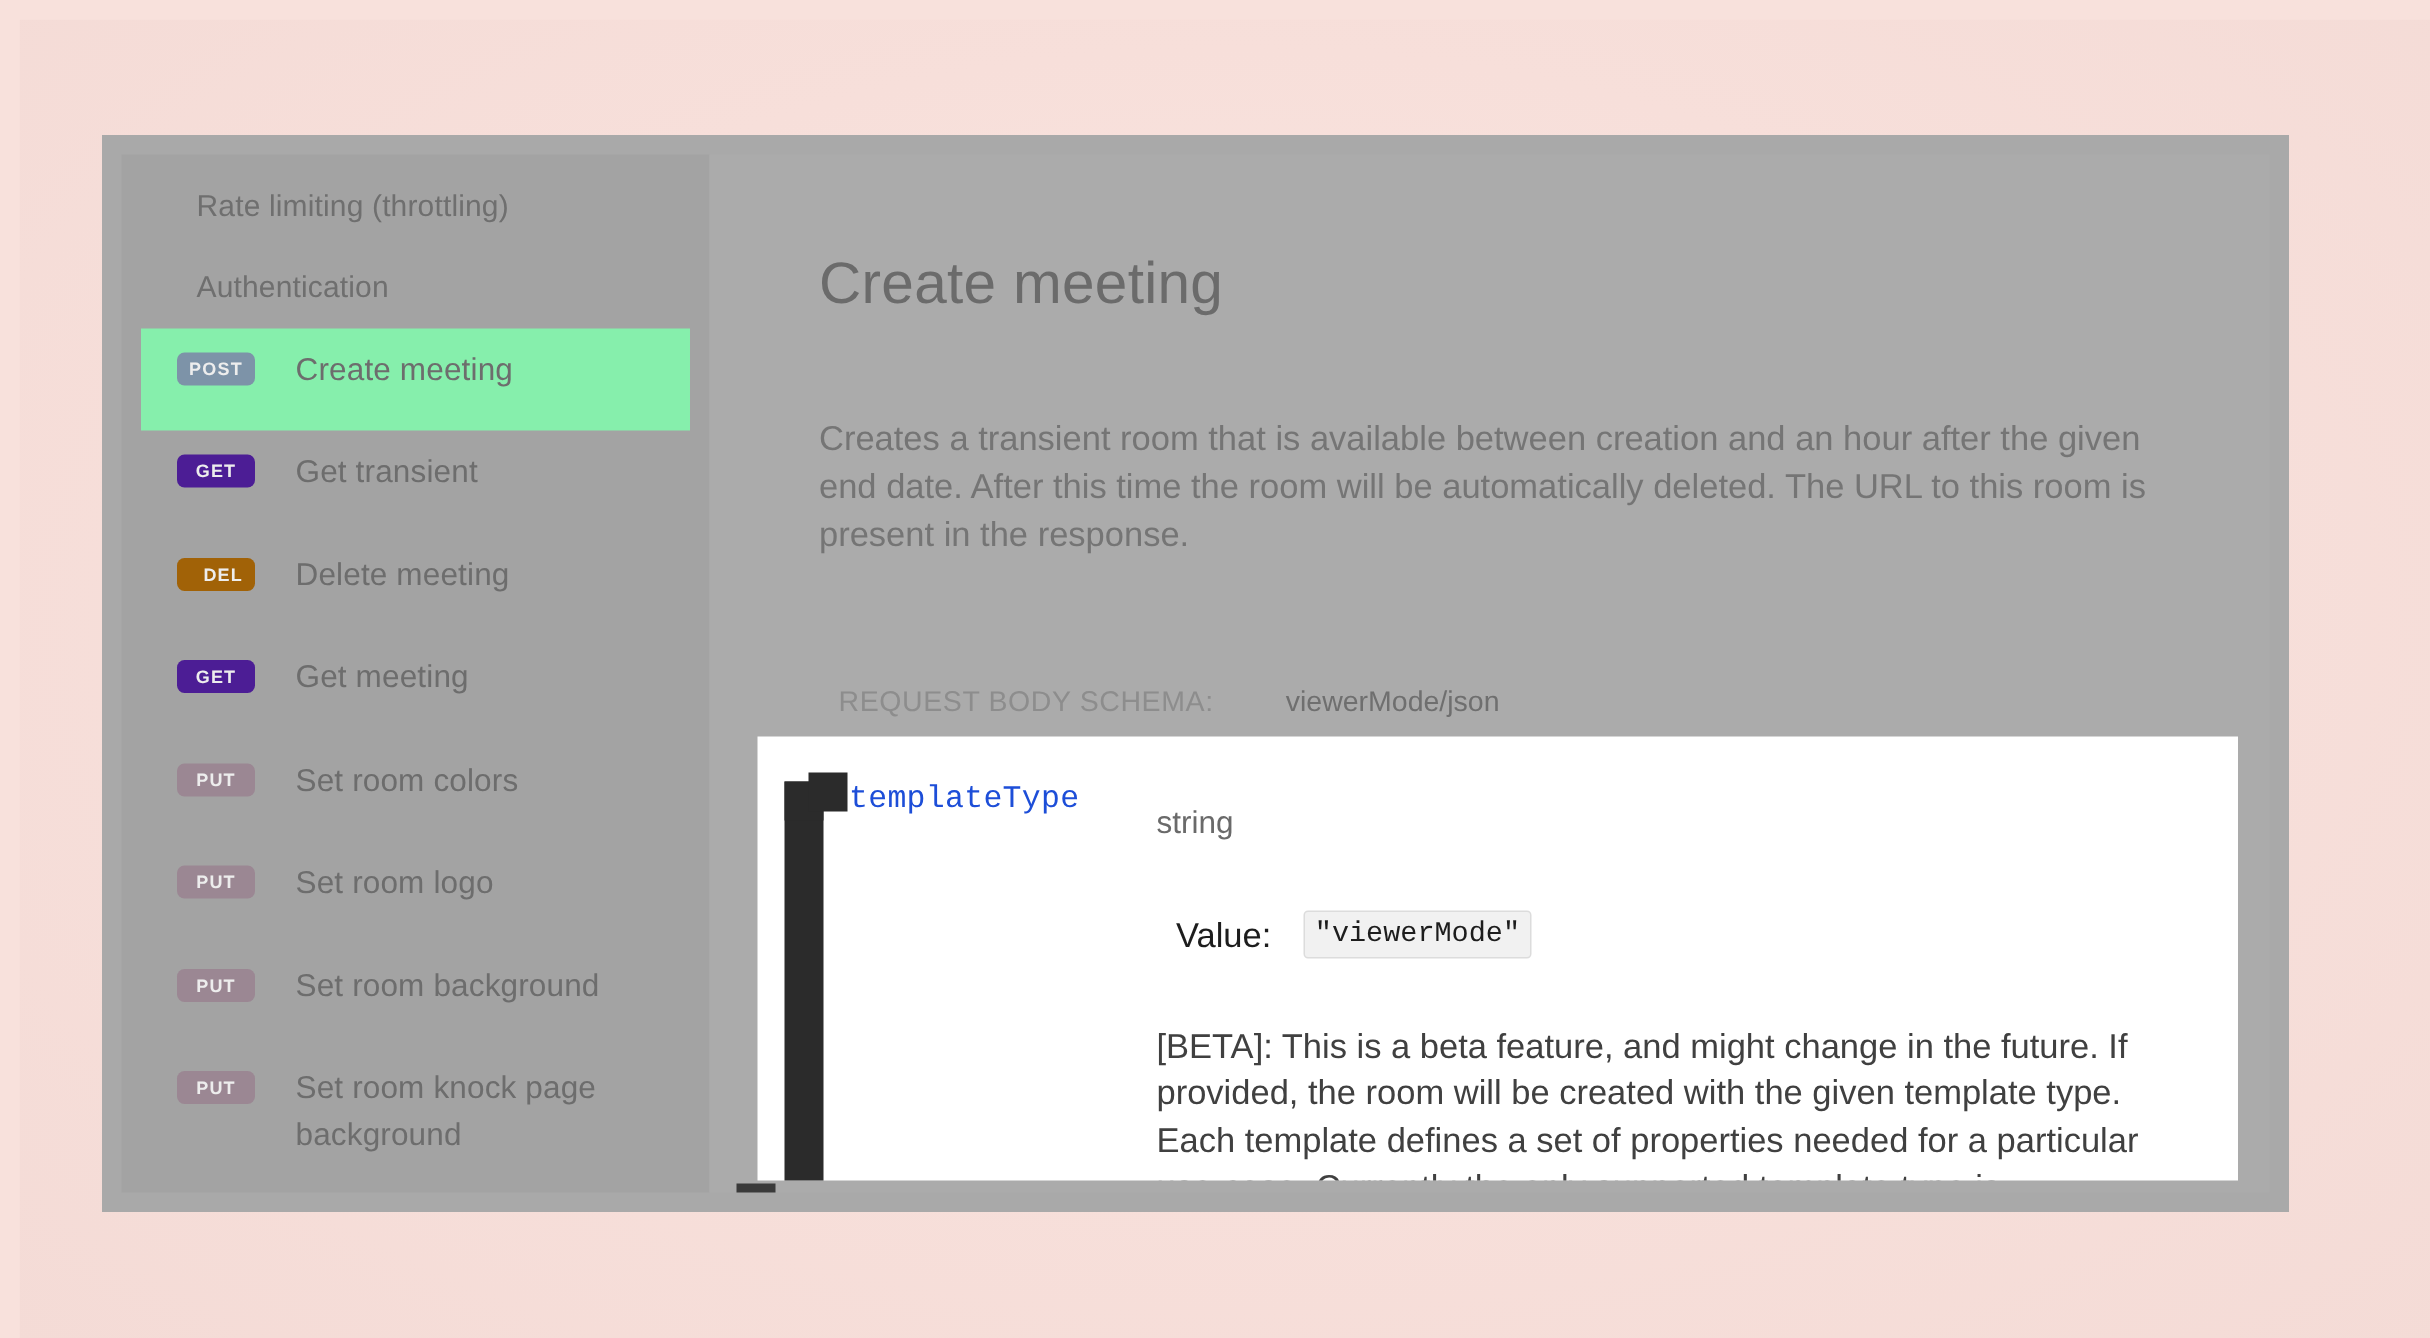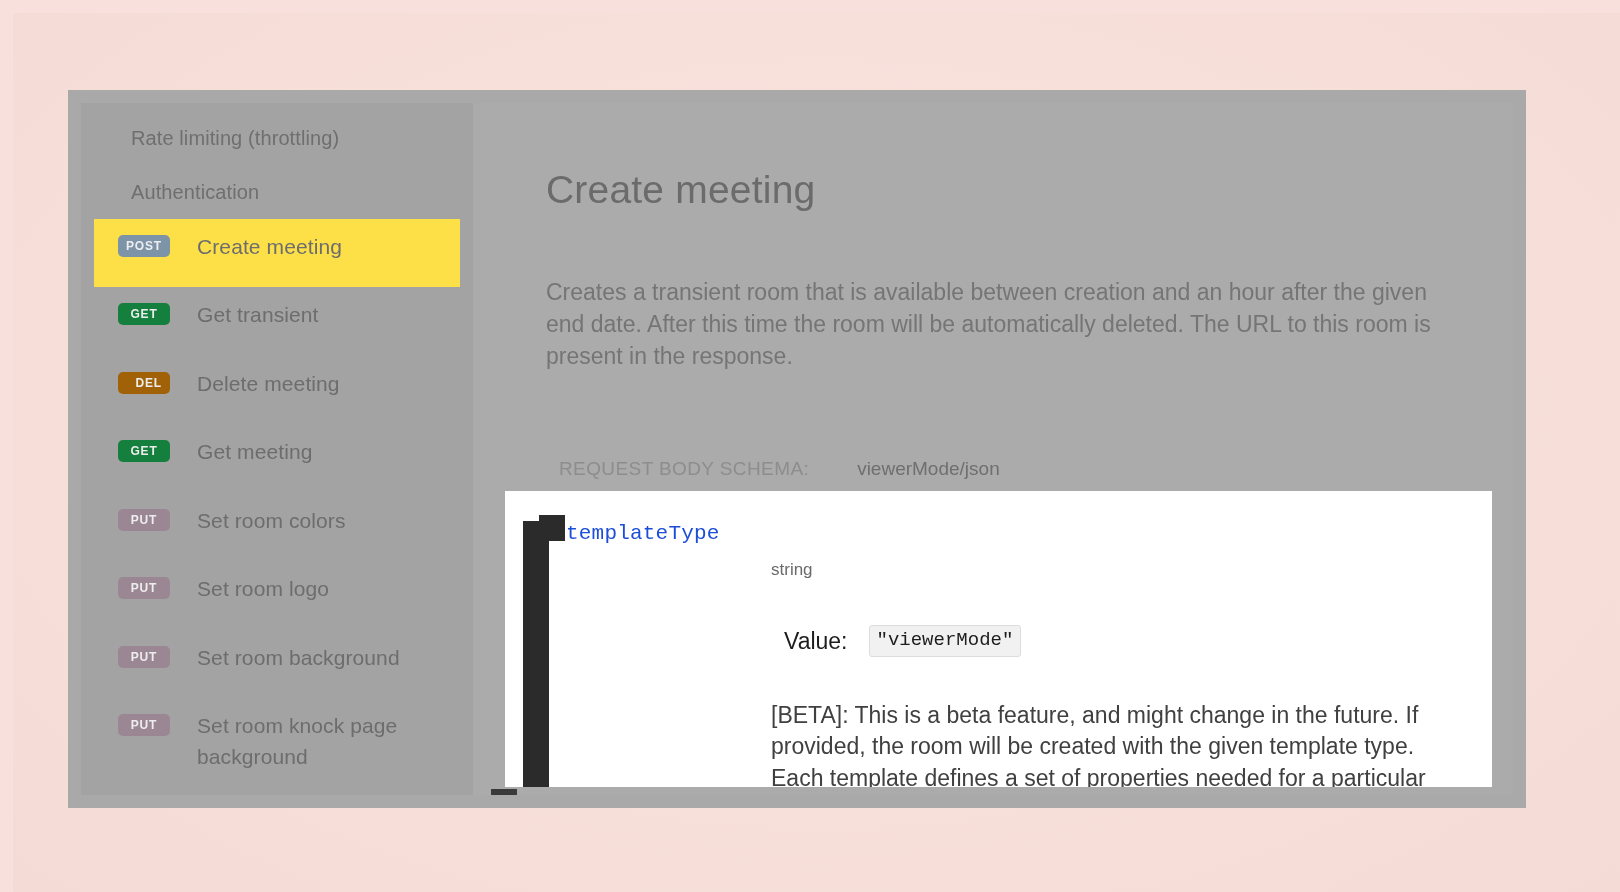--- a/index.html
+++ b/index.html
@@ -56,40 +56,40 @@
 
   .sidebar-item {
     display: flex;
     align-items: flex-start;
     gap: 14px;
     padding: 12px 24px 12px 24px;
     min-height: 62px;
   }
 
   .sidebar-item.active {
-    background: #fde047;
+    background: #86efac;
   }
 
   .method-badge {
     flex: 0 0 auto;
     display: inline-block;
     min-width: 52px;
     text-align: center;
     border-radius: 5px;
     padding: 4px 8px 4px 8px;
     font-size: 12px;
     font-weight: bold;
     letter-spacing: .8px;
     color: #ededed;
     margin-top: 4px;
     text-transform: uppercase;
   }
 
   .badge-post { background: #7d93a8; }
-  .badge-get  { background: #15803d; }
+  .badge-get  { background: #4c1d95; }
   .badge-del  { background: #a16207; text-align: right; }
   .badge-put  { background: #9b8793; }
 
   .sidebar-label {
     font-size: 21px;
     color: #6d6d6d;
     line-height: 1.45;
     letter-spacing: .1px;
     padding-top: 1px;
   }
@@ -212,25 +212,24 @@
     color: #1d4ed8;
     letter-spacing: .2px;
   }
 
   .prop-detail {
     flex: 1 1 auto;
     padding-right: 18px;
   }
 
   .prop-type {
-    font-size: 17px;
+    font-size: 21px;
     color: #6a6a6a;
     line-height: 1.5;
     margin-bottom: 3px;
-    margin-top: 24px;
   }
 
   .prop-value-row {
     display: flex;
     align-items: center;
     gap: 8px;
     font-size: 23px;
     color: #1d1d1d;
     line-height: 1.45;
     margin-bottom: 3px;

